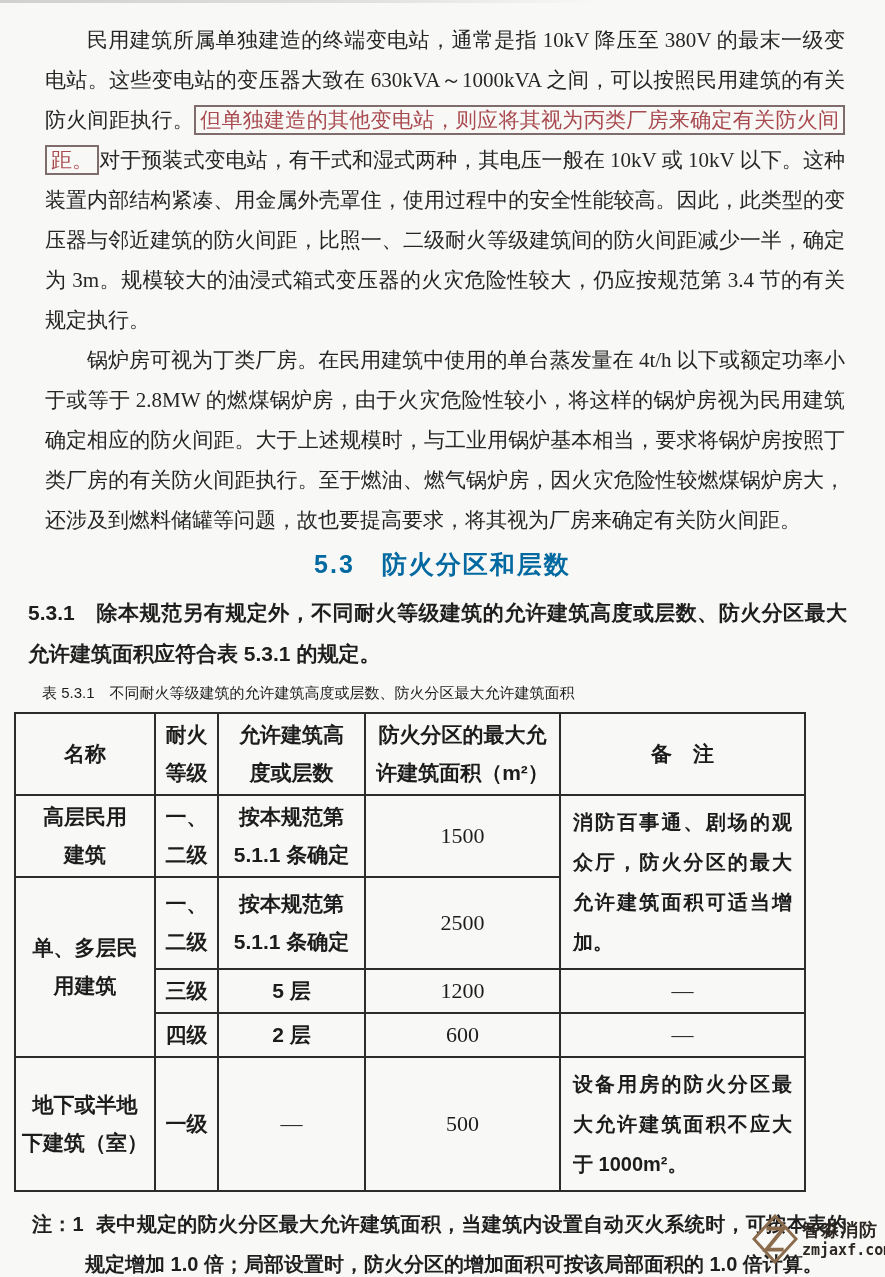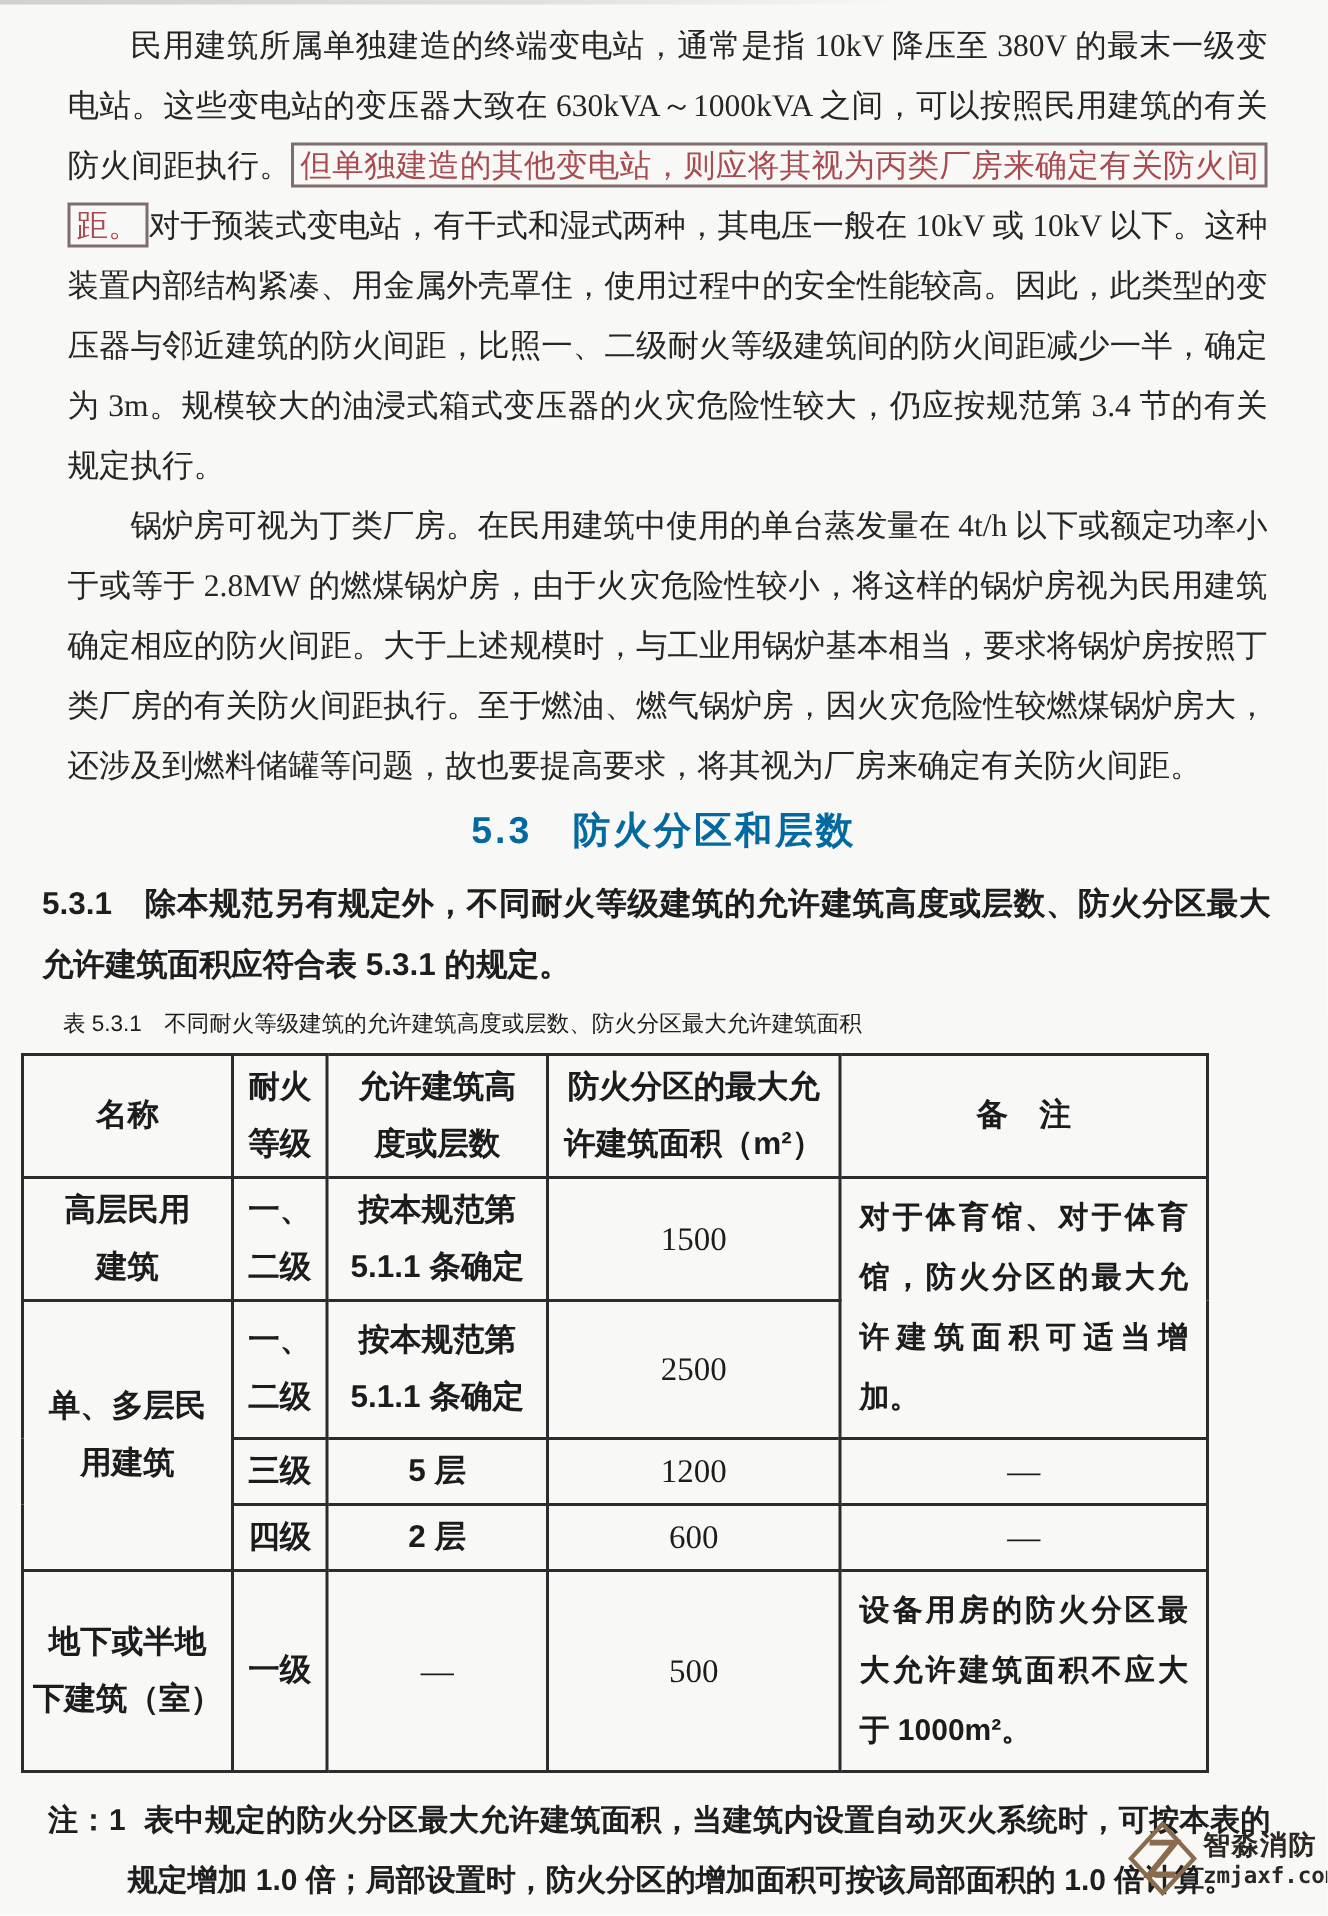--- a/index.html
+++ b/index.html
@@ -1,21 +1,21 @@
 <!DOCTYPE html>
 <html><head>
 <meta charset="utf-8">
 <style>
   * { margin:0; padding:0; box-sizing:border-box; }
   html,body { background:#ffffff; }
   .page {
     position:relative; width:885px; height:1277px; overflow:hidden;
     background:#f8f8f6; color:#242424;
     font-family:"Liberation Serif","DejaVu Serif",serif;
-    padding-top:10px;
+    padding-top:20px;
   }
   .scan-streak {
     position:absolute; top:0; left:0; width:600px; height:3px;
     background:linear-gradient(90deg,#c3c3c1 0%,#d8d8d6 60%,rgba(216,216,214,0) 100%);
     opacity:.75;
   }
   .body-para {
     margin:0 40px 0 45px; font-size:21px; line-height:40px;
     text-align:justify; text-indent:2em; color:#262626;
   }
@@ -132,21 +132,21 @@
         <th>备　注</th>
       </tr>
       <tr class="rowR1">
         <td>高层民用
 建筑</td>
         <td>一、
 二级</td>
         <td>按本规范第
 5.1.1 条确定</td>
         <td class="num">1500</td>
-        <td class="remark" rowspan="2">对于体育馆、对于体育馆，防火分区的最大允许建筑面积可适当增加。</td>
+        <td class="remark" rowspan="2">消防百事通、剧场的观众厅，防火分区的最大允许建筑面积可适当增加。</td>
       </tr>
       <tr class="rowR2">
         <td rowspan="3">单、多层民
 用建筑</td>
         <td>一、
 二级</td>
         <td>按本规范第
 5.1.1 条确定</td>
         <td class="num">2500</td>
       </tr>

